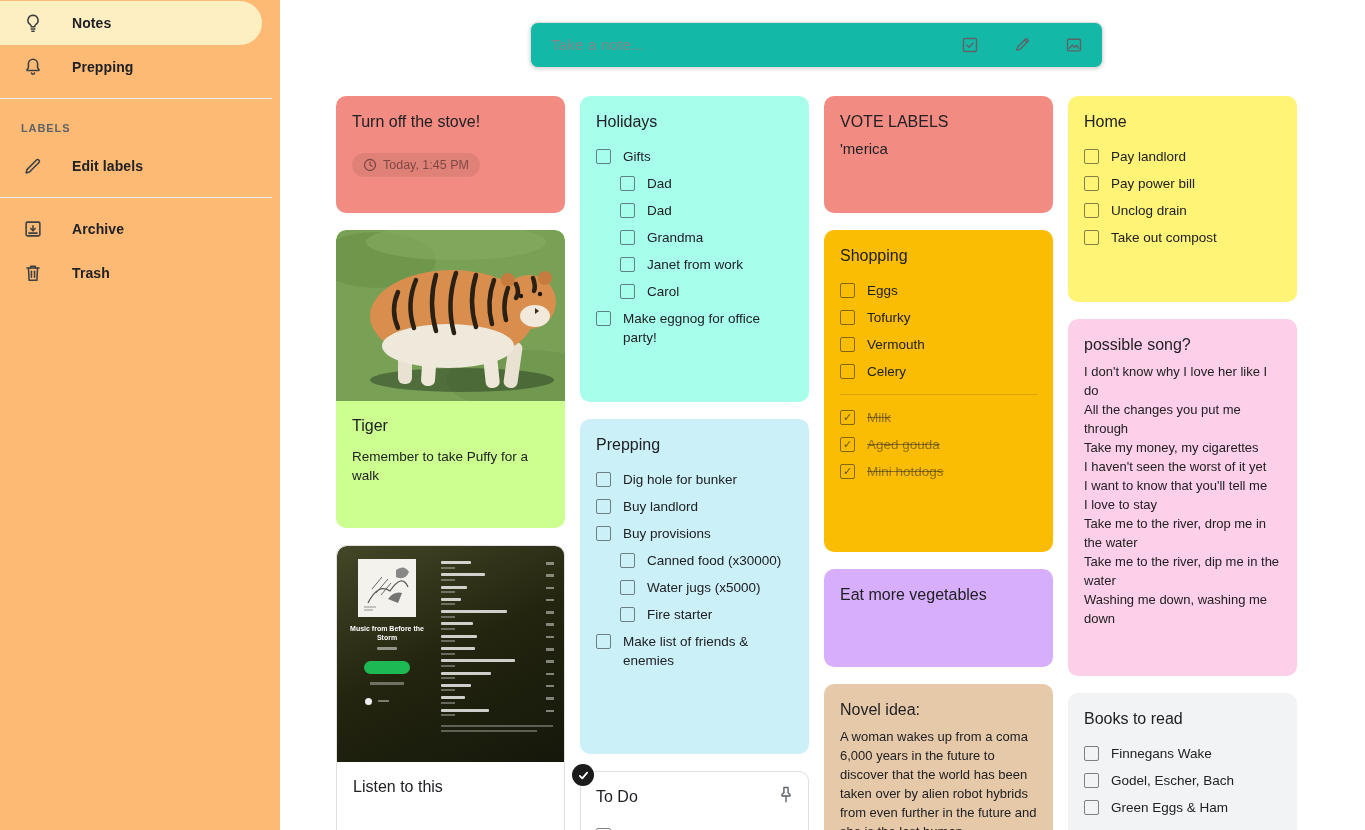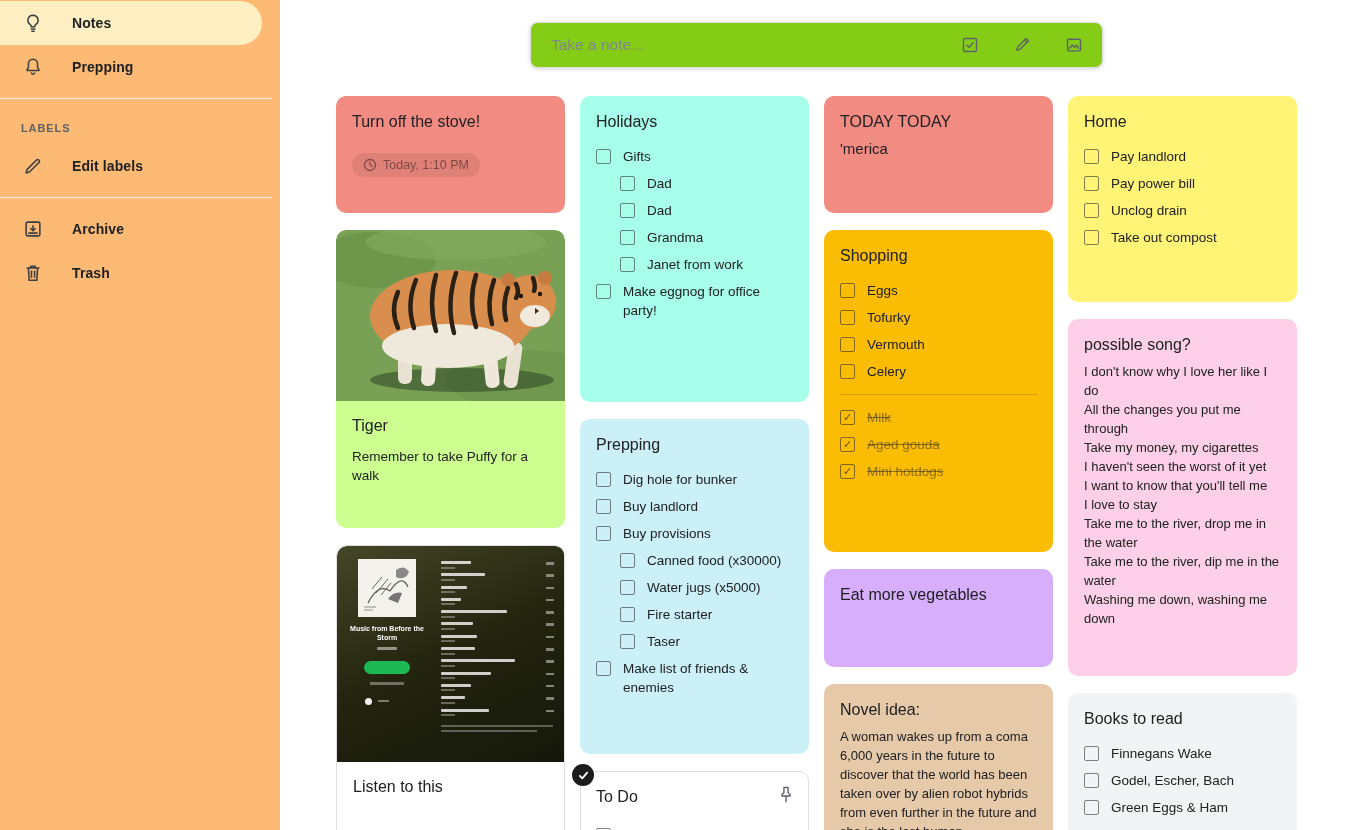--- a/index.html
+++ b/index.html
@@ -12,21 +12,21 @@
   .sidebar{position:absolute;left:0;top:0;width:280px;height:830px;background:#fdba74;}
   .side-item{display:flex;align-items:center;height:44px;width:262px;
     border-radius:0 22px 22px 0;cursor:pointer;}
   .side-item .side-icon{width:22px;height:22px;margin:0 28px 0 22px;flex:0 0 auto;display:flex;align-items:center;justify-content:center;}
   .side-label{font-size:14px;font-weight:bold;letter-spacing:.1px;}
   .side-divider{border-bottom:1px solid #e8eaed;margin:9px 0;width:272px;}
   .side-heading{font-size:11px;font-weight:bold;letter-spacing:.9px;color:#5f6368;
     padding:14px 0 10px 21px;}
   svg.ic{stroke:#3c4043;fill:none;stroke-width:1.7;stroke-linecap:round;stroke-linejoin:round;}
   
-  .composer{position:absolute;left:530px;top:22px;width:573px;height:46px;background:#84cc16;
+  .composer{position:absolute;left:530px;top:22px;width:573px;height:46px;background:#14b8a6;
     border:1px solid #e0e0e0;border-radius:8px;box-shadow:0 1px 4px rgba(0,0,0,.18);
     display:flex;align-items:center;box-sizing:border-box;padding:6px 18px;}
   .composer-input{flex:1;border:none;outline:none;font-size:15.5px;color:#202124;
     font-family:inherit;background:transparent;}
   .composer-input::placeholder{color:#80868b;}
   .comp-icon{width:20px;height:20px;margin-left:32px;display:flex;align-items:center;justify-content:center;cursor:pointer;}
   .comp-icon svg{stroke:#5f6368;}
   
   .grid{position:absolute;left:336px;top:96px;display:flex;}
   .col{width:229px;margin-right:15px;display:flex;flex-direction:column;}
@@ -176,21 +176,21 @@
 <main class="grid">
 
   <div class="col">
     <div class="note n-stove" style="background: rgb(242, 139, 130);">
       <div class="ntitle">Turn off the stove!</div>
       <div class="chip">
         <svg width="14" height="14" viewBox="0 0 14 14" fill="none" stroke-width="1.3" stroke-linecap="round">
             <circle cx="7" cy="7" r="5.5"></circle>
             <path d="M7 4.2V7l2 1.3"></path>
           </svg>
-        <span class="chip-text">Today, 1:10 PM</span>
+        <span class="chip-text">Today, 1:45 PM</span>
       </div>
     </div>
 
     <div class="note n-tiger" style="background: rgb(204, 255, 144);">
       <div class="note-img" style="height:171px;">
         <svg width="229" height="171" viewBox="0 0 229 171" preserveAspectRatio="none">
           <rect width="229" height="171" fill="#79a156"></rect>
           <ellipse cx="40" cy="30" rx="60" ry="28" fill="#6b9349" opacity=".7"></ellipse>
           <ellipse cx="190" cy="150" rx="80" ry="30" fill="#6b9349" opacity=".6"></ellipse>
           <ellipse cx="120" cy="12" rx="90" ry="18" fill="#86ad60" opacity=".6"></ellipse>
@@ -369,20 +369,24 @@
           <span class="clabel">Dad</span>
         </div>
       <div class="crow ind">
           <span class="cb"></span>
           <span class="clabel">Grandma</span>
         </div>
       <div class="crow ind">
           <span class="cb"></span>
           <span class="clabel">Janet from work</span>
         </div>
+      <div class="crow ind">
+          <span class="cb"></span>
+          <span class="clabel">Carol</span>
+        </div>
       <div class="crow">
           <span class="cb"></span>
           <span class="clabel">Make eggnog for office party!</span>
         </div>
     </div>
 
     <div class="note n-prepping" style="background: rgb(203, 240, 248);">
       <div class="ntitle">Prepping</div>
       <div class="crow">
           <span class="cb"></span>
@@ -400,24 +404,20 @@
           <span class="cb"></span>
           <span class="clabel">Canned food (x30000)</span>
         </div>
       <div class="crow ind">
           <span class="cb"></span>
           <span class="clabel">Water jugs (x5000)</span>
         </div>
       <div class="crow ind">
           <span class="cb"></span>
           <span class="clabel">Fire starter</span>
-        </div>
-      <div class="crow ind">
-          <span class="cb"></span>
-          <span class="clabel">Taser</span>
         </div>
       <div class="crow">
           <span class="cb"></span>
           <span class="clabel">Make list of friends &amp; enemies</span>
         </div>
     </div>
 
     <div class="note white n-todo" style="background: rgb(255, 255, 255);">
       <div class="sel-check">
         <svg width="13" height="13" viewBox="0 0 16 16" fill="none" stroke="#fff" stroke-width="2.2" stroke-linecap="round" stroke-linejoin="round">
@@ -433,21 +433,21 @@
       <div class="ntitle">To Do</div>
       <div class="crow" style="margin-top:14px">
           <span class="cb"></span>
           <span class="clabel">Get a job</span>
         </div>
     </div>
   </div>
 
   <div class="col">
     <div class="note n-vote" style="background: rgb(242, 139, 130);">
-      <div class="ntitle" style="margin-bottom:6px">TODAY TODAY</div>
+      <div class="ntitle" style="margin-bottom:6px">VOTE LABELS</div>
       <div class="nbody" style="font-size:15px">'merica</div>
     </div>
 
     <div class="note n-shopping" style="background: rgb(251, 188, 4);">
       <div class="ntitle">Shopping</div>
       <div class="crow">
           <span class="cb"></span>
           <span class="clabel">Eggs</span>
         </div>
       <div class="crow">

